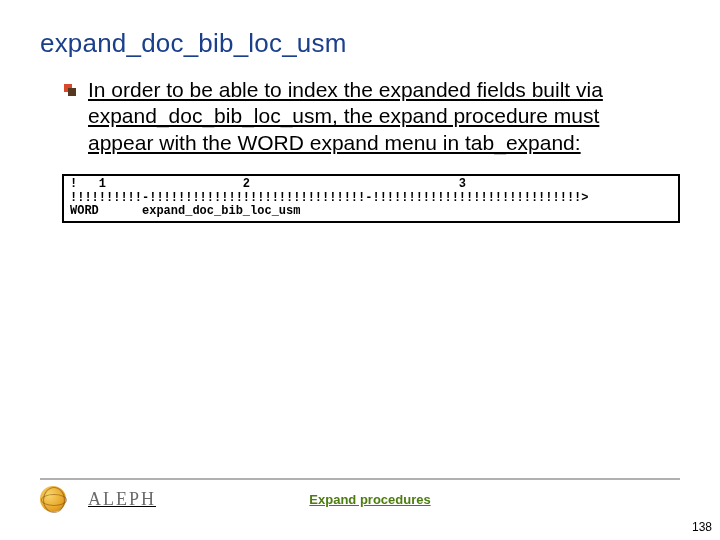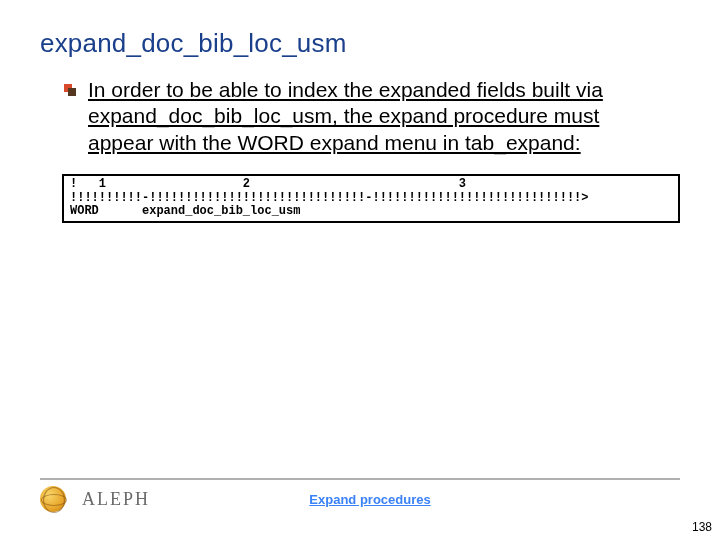--- a/index.html
+++ b/index.html
@@ -75,21 +75,22 @@
   }
   .footer-row {
     display: flex;
     align-items: center;
     justify-content: space-between;
     position: relative;
   }
   .footer-left {
     display: flex;
     align-items: center;
-    gap: 16px;
+    gap: 22px;
+    text-decoration: underline;
   }
   .aleph-globe {
     width: 26px;
     height: 26px;
     border-radius: 50%;
     background: radial-gradient(circle at 35% 35%, #f9d66a 0%, #e7a528 60%, #b8781a 100%);
     position: relative;
   }
   .aleph-globe::before, .aleph-globe::after {
     content: "";
@@ -107,21 +108,21 @@
     font-weight: 500;
   }
   .footer-center {
     position: absolute;
     left: 0;
     right: 8px;
     text-align: center;
     font-size: 13px;
     font-weight: bold;
     text-decoration: underline;
-    color: #3b82f6;
+    color: #4d7c0f;
     pointer-events: none;
     padding-left: 28px;
   }
   .footer-right {
     display: flex;
     align-items: baseline;
   }
   .exlibris {
     font-family: 'Brush Script MT', 'Segoe Script', cursive;
     font-size: 26px;

